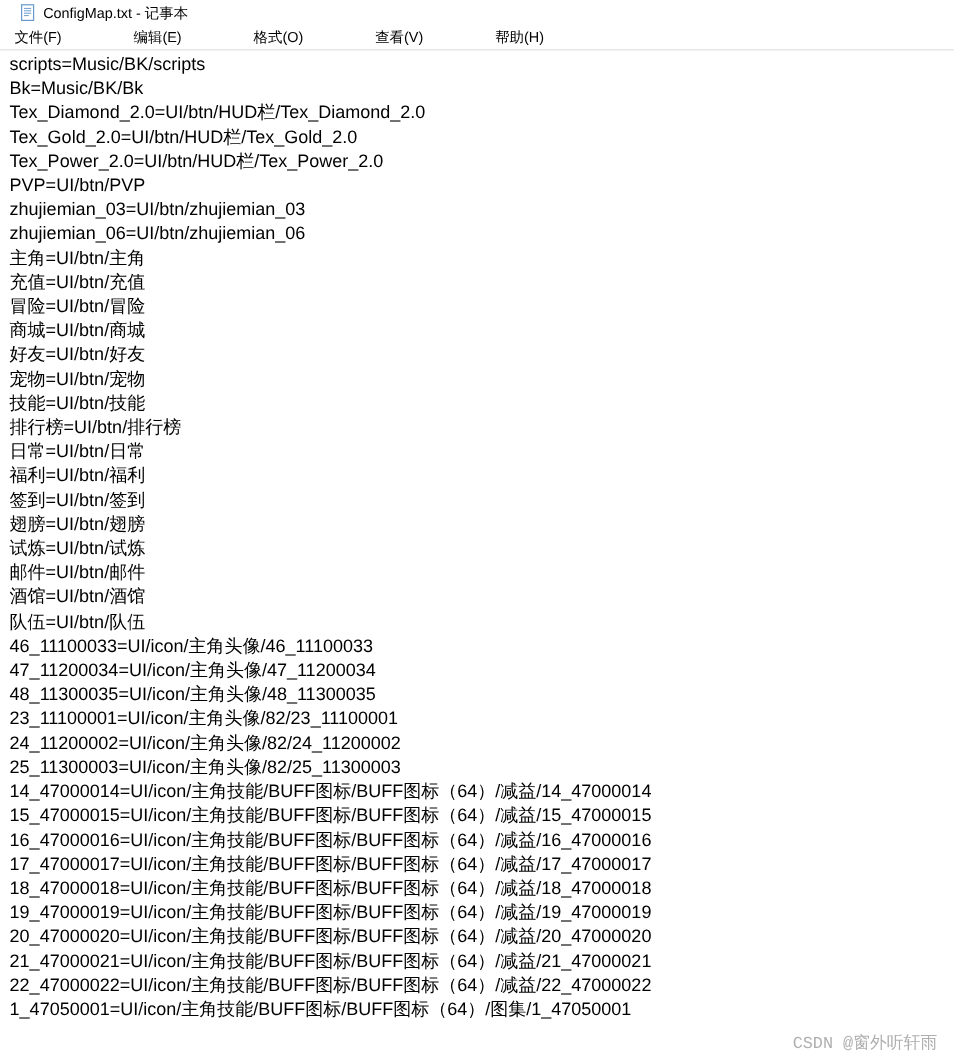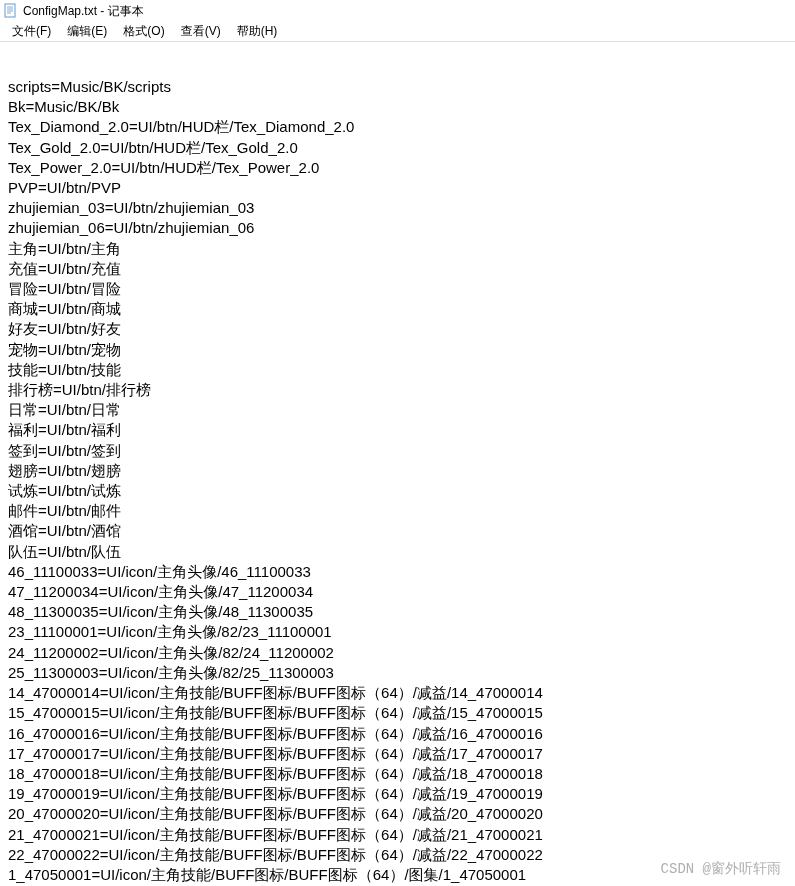--- a/index.html
+++ b/index.html
@@ -14,57 +14,57 @@
       width: 795px;
       height: 886px;
       overflow: hidden;
       position: relative;
     }
     .titlebar {
       height: 22px;
       background: #ffffff;
       display: flex;
       align-items: center;
-      padding: 2px 3px;
+      padding: 2px 16px;
       gap: 4px;
     }
     .titlebar-icon {
       width: 16px;
       height: 16px;
       display: inline-flex;
       align-items: center;
       justify-content: center;
     }
     .titlebar-title {
       font-size: 12px;
       color: #000;
     }
     .menubar {
       height: 20px;
       background: #ffffff;
       display: flex;
       align-items: center;
       padding: 0 4px;
       border-bottom: 1px solid #e0e0e0;
+      gap: 44px;
     }
     .menu-item {
       padding: 2px 8px;
       font-size: 12px;
       color: #000;
       cursor: default;
     }
     .content {
       padding: 2px 8px;
       font-family: "Microsoft YaHei", Arial, sans-serif;
       font-size: 15px;
       line-height: 20.2px;
       color: #000;
       white-space: pre;
       overflow: hidden;
-      margin-top: 33px;
     }
     .content-line {
       display: block;
     }
     .watermark {
       position: absolute;
       bottom: 8px;
       right: 14px;
       font-size: 14px;
       color: rgba(120, 120, 120, 0.6);

